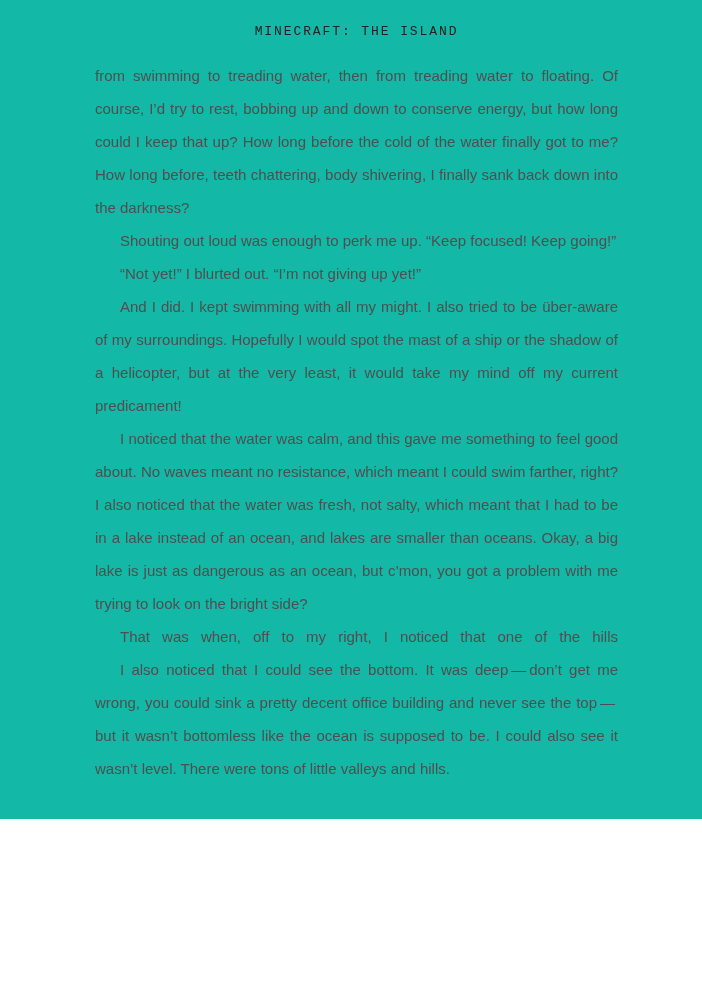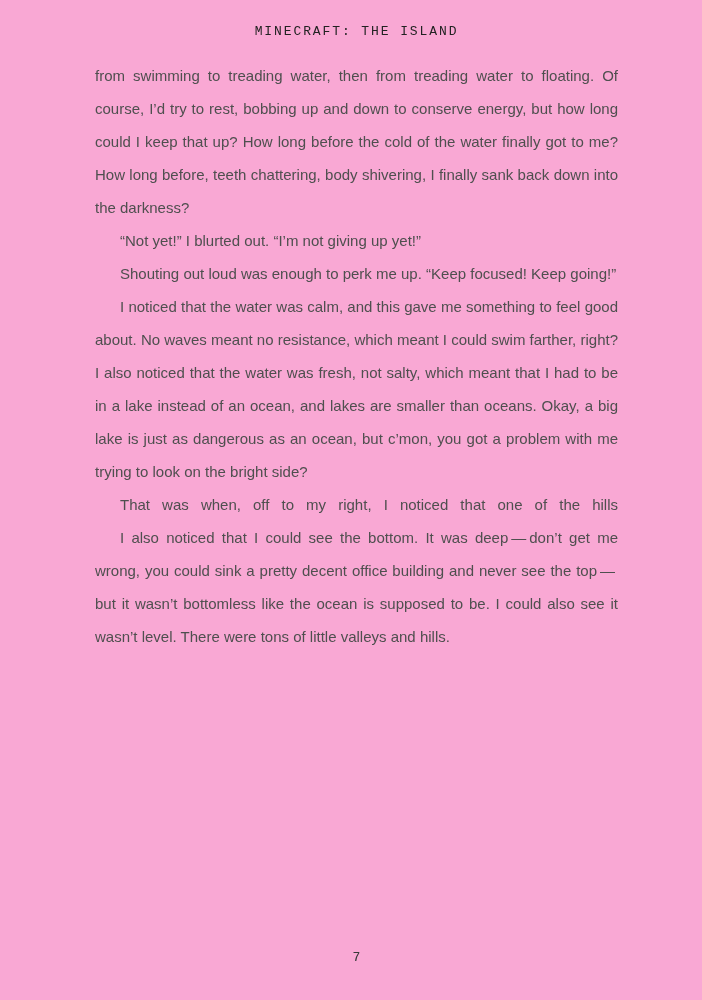--- a/index.html
+++ b/index.html
@@ -3,22 +3,22 @@
 <meta charset="utf-8">
 <style>
   html, body {
     margin: 0;
     padding: 0;
     background: #ffffff;
   }
   .book-page {
     position: relative;
     width: 702px;
-    height: 1000px;
-    background: #f9a8d4;
+    height: 819px;
+    background: #14b8a6;
     overflow: hidden;
   }
   .running-header {
     position: absolute;
     left: 95px;
     top: 24px;
     width: 523px;
     text-align: center;
     font-family: "Liberation Mono", "DejaVu Sans Mono", monospace;
     font-size: 13px;
@@ -59,21 +59,22 @@
   }
 </style>
 </head>
 <body>
 
 <div class="book-page">
   <div class="running-header">MINECRAFT: THE ISLAND</div>
 
   <div class="page-body">
       <p class="para">from swimming to treading water, then from treading water to floating. Of course, I’d try to rest, bobbing up and down to conserve energy, but how long could I keep that up? How long before the cold of the water finally got to me? How long before, teeth chattering, body shivering, I finally sank back down into the darkness?</p>
+      <p class="para indent">Shouting out loud was enough to perk me up. “Keep focused! Keep going!”</p>
       <p class="para indent">“Not yet!” I blurted out. “I’m not giving up yet!”</p>
-      <p class="para indent">Shouting out loud was enough to perk me up. “Keep focused! Keep going!”</p>
+      <p class="para indent">And I did. I kept swimming with all my might. I also tried to be über-aware of my surroundings. Hopefully I would spot the mast of a ship or the shadow of a helicopter, but at the very least, it would take my mind off my current predicament!</p>
       <p class="para indent">I noticed that the water was calm, and this gave me something to feel good about. No waves meant no resistance, which meant I could swim farther, right? I also noticed that the water was fresh, not salty, which meant that I had to be in a lake instead of an ocean, and lakes are smaller than oceans. Okay, a big lake is just as dangerous as an ocean, but c’mon, you got a problem with me trying to look on the bright side?</p>
       <p class="para indent justify-last">That was when, off to my right, I noticed that one of the hills</p>
       <p class="para indent">I also noticed that I could see the bottom. It was deep — don’t get me wrong, you could sink a pretty decent office building and never see the top — but it wasn’t bottomless like the ocean is supposed to be. I could also see it wasn’t level. There were tons of little valleys and hills.</p>
     </div>
 
   <div class="page-number">7</div>
 </div>
 
 </body></html>

